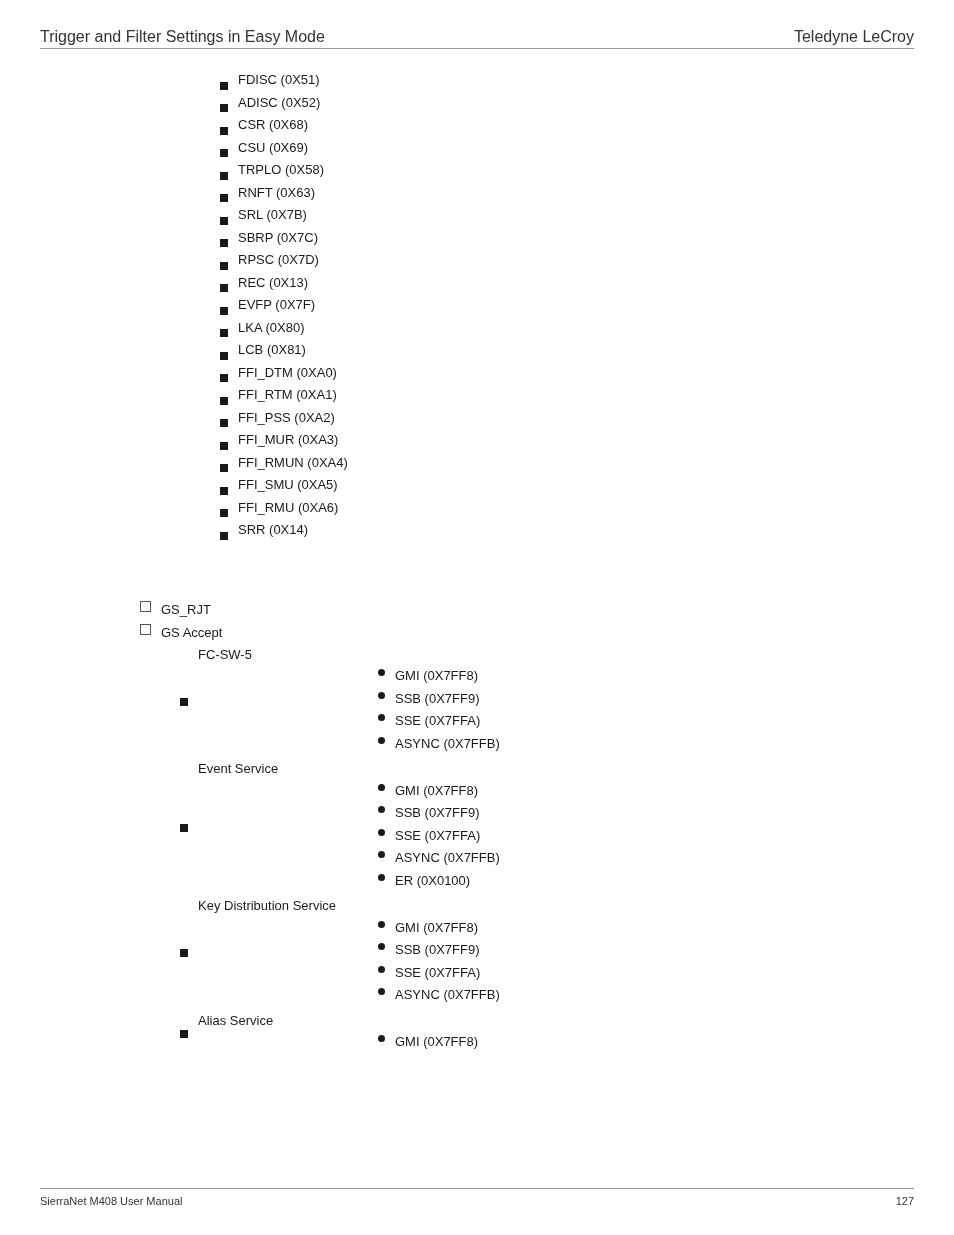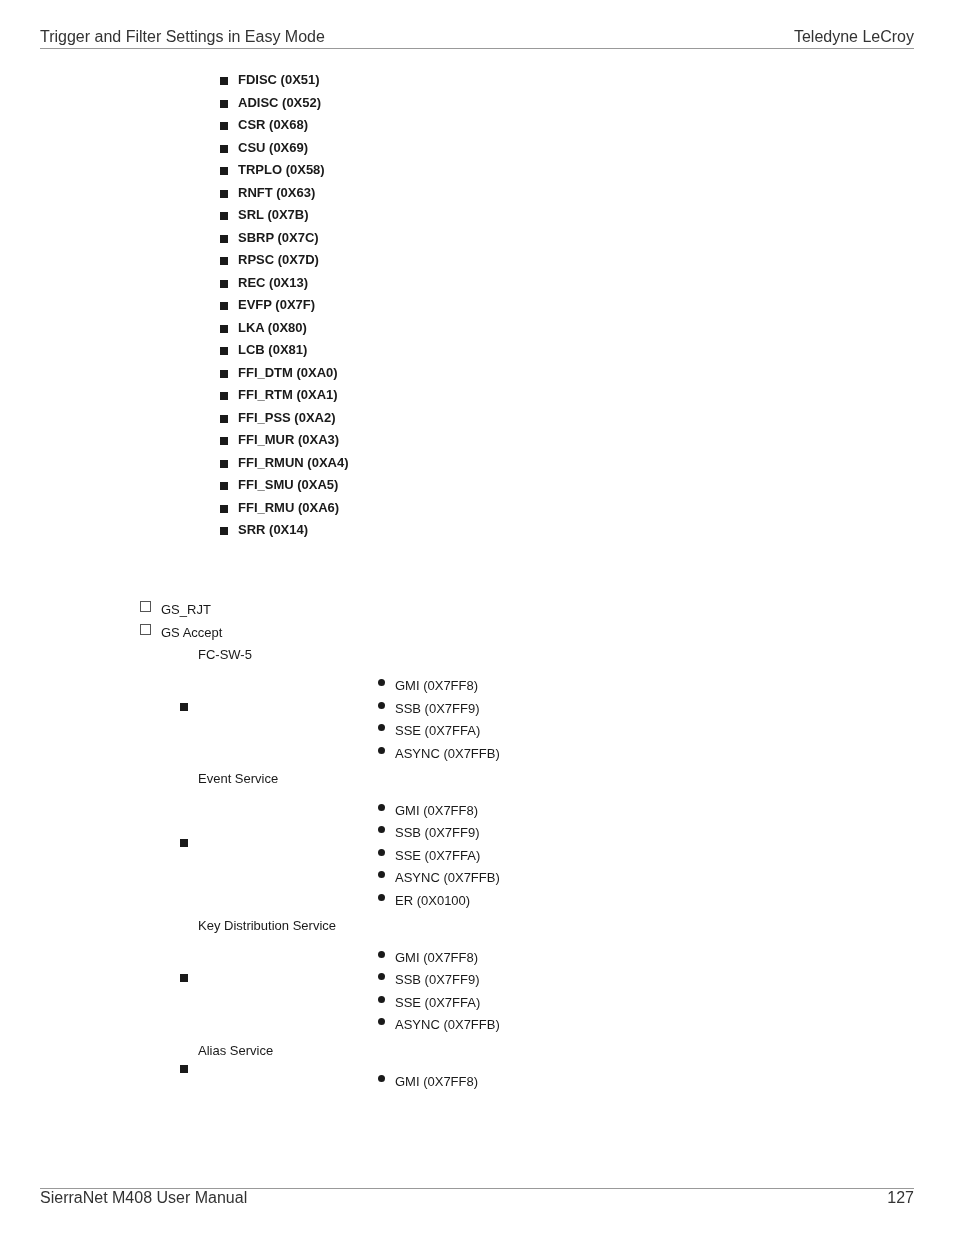--- a/index.html
+++ b/index.html
@@ -41,21 +41,21 @@
     }
 
     .footer {
       position: absolute;
       bottom: 28px;
       left: 0;
       right: 0;
       display: flex;
       justify-content: space-between;
       padding: 0 40px;
-      font-size: 16px;
+      font-size: 11px;
       color: #333;
       text-align: right;
     }
 
     .footer-line {
       position: absolute;
       bottom: 46px;
       left: 40px;
       right: 40px;
       height: 1px;
@@ -72,24 +72,23 @@
     }
 
     
     .list-square {
       list-style: none;
       padding-left: 0;
     }
 
     .list-square > li {
       display: flex;
-      align-items: center;
+      align-items: flex-end;
       margin-bottom: 3px;
       padding-left: 180px;
-      font-weight: bold;
     }
 
     .list-square > li .bullet-sq {
       display: inline-block;
       width: 8px;
       height: 8px;
       background: #1a1a1a;
       margin-right: 10px;
       margin-top: 3px;
       flex-shrink: 0;
@@ -143,21 +142,21 @@
       background: #1a1a1a;
       margin-right: 10px;
       margin-top: 3px;
       flex-shrink: 0;
     }
 
     
     .list-circle {
       list-style: none;
       padding-left: 0;
-      margin-top: 12px;
+      margin-top: 2px;
     }
 
     .list-circle > li {
       display: flex;
       align-items: flex-start;
       margin-bottom: 3px;
       padding-left: 180px;
     }
 
     .list-circle > li .bullet-circle {

